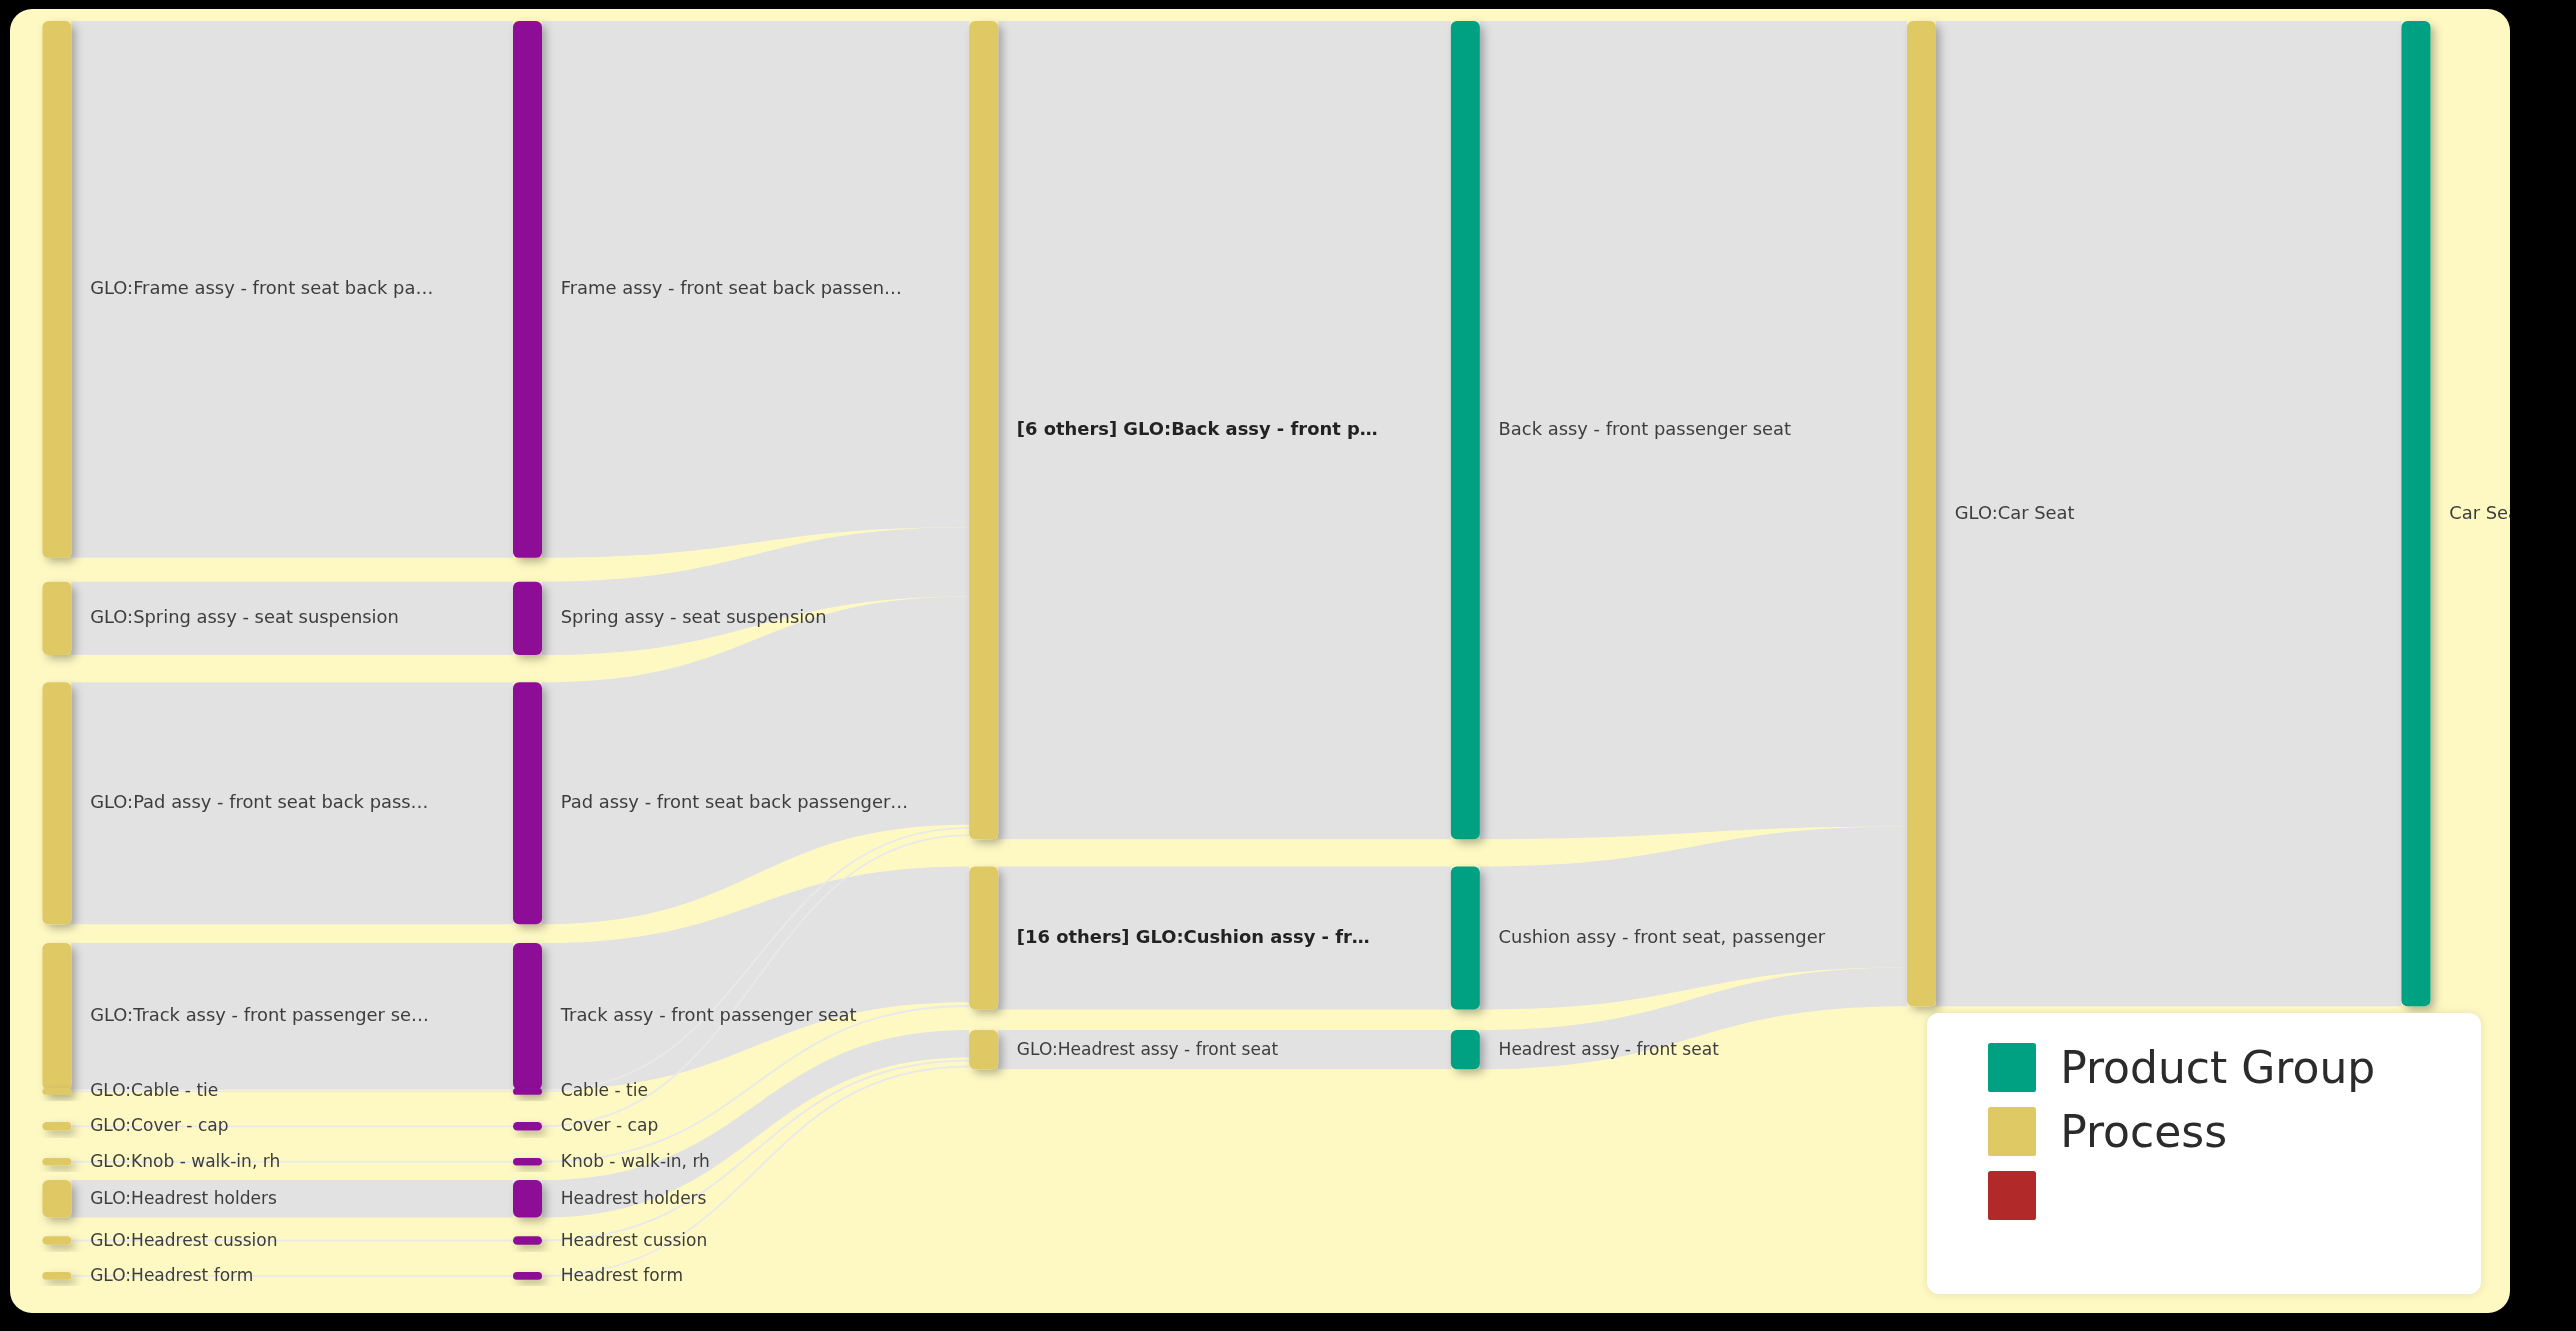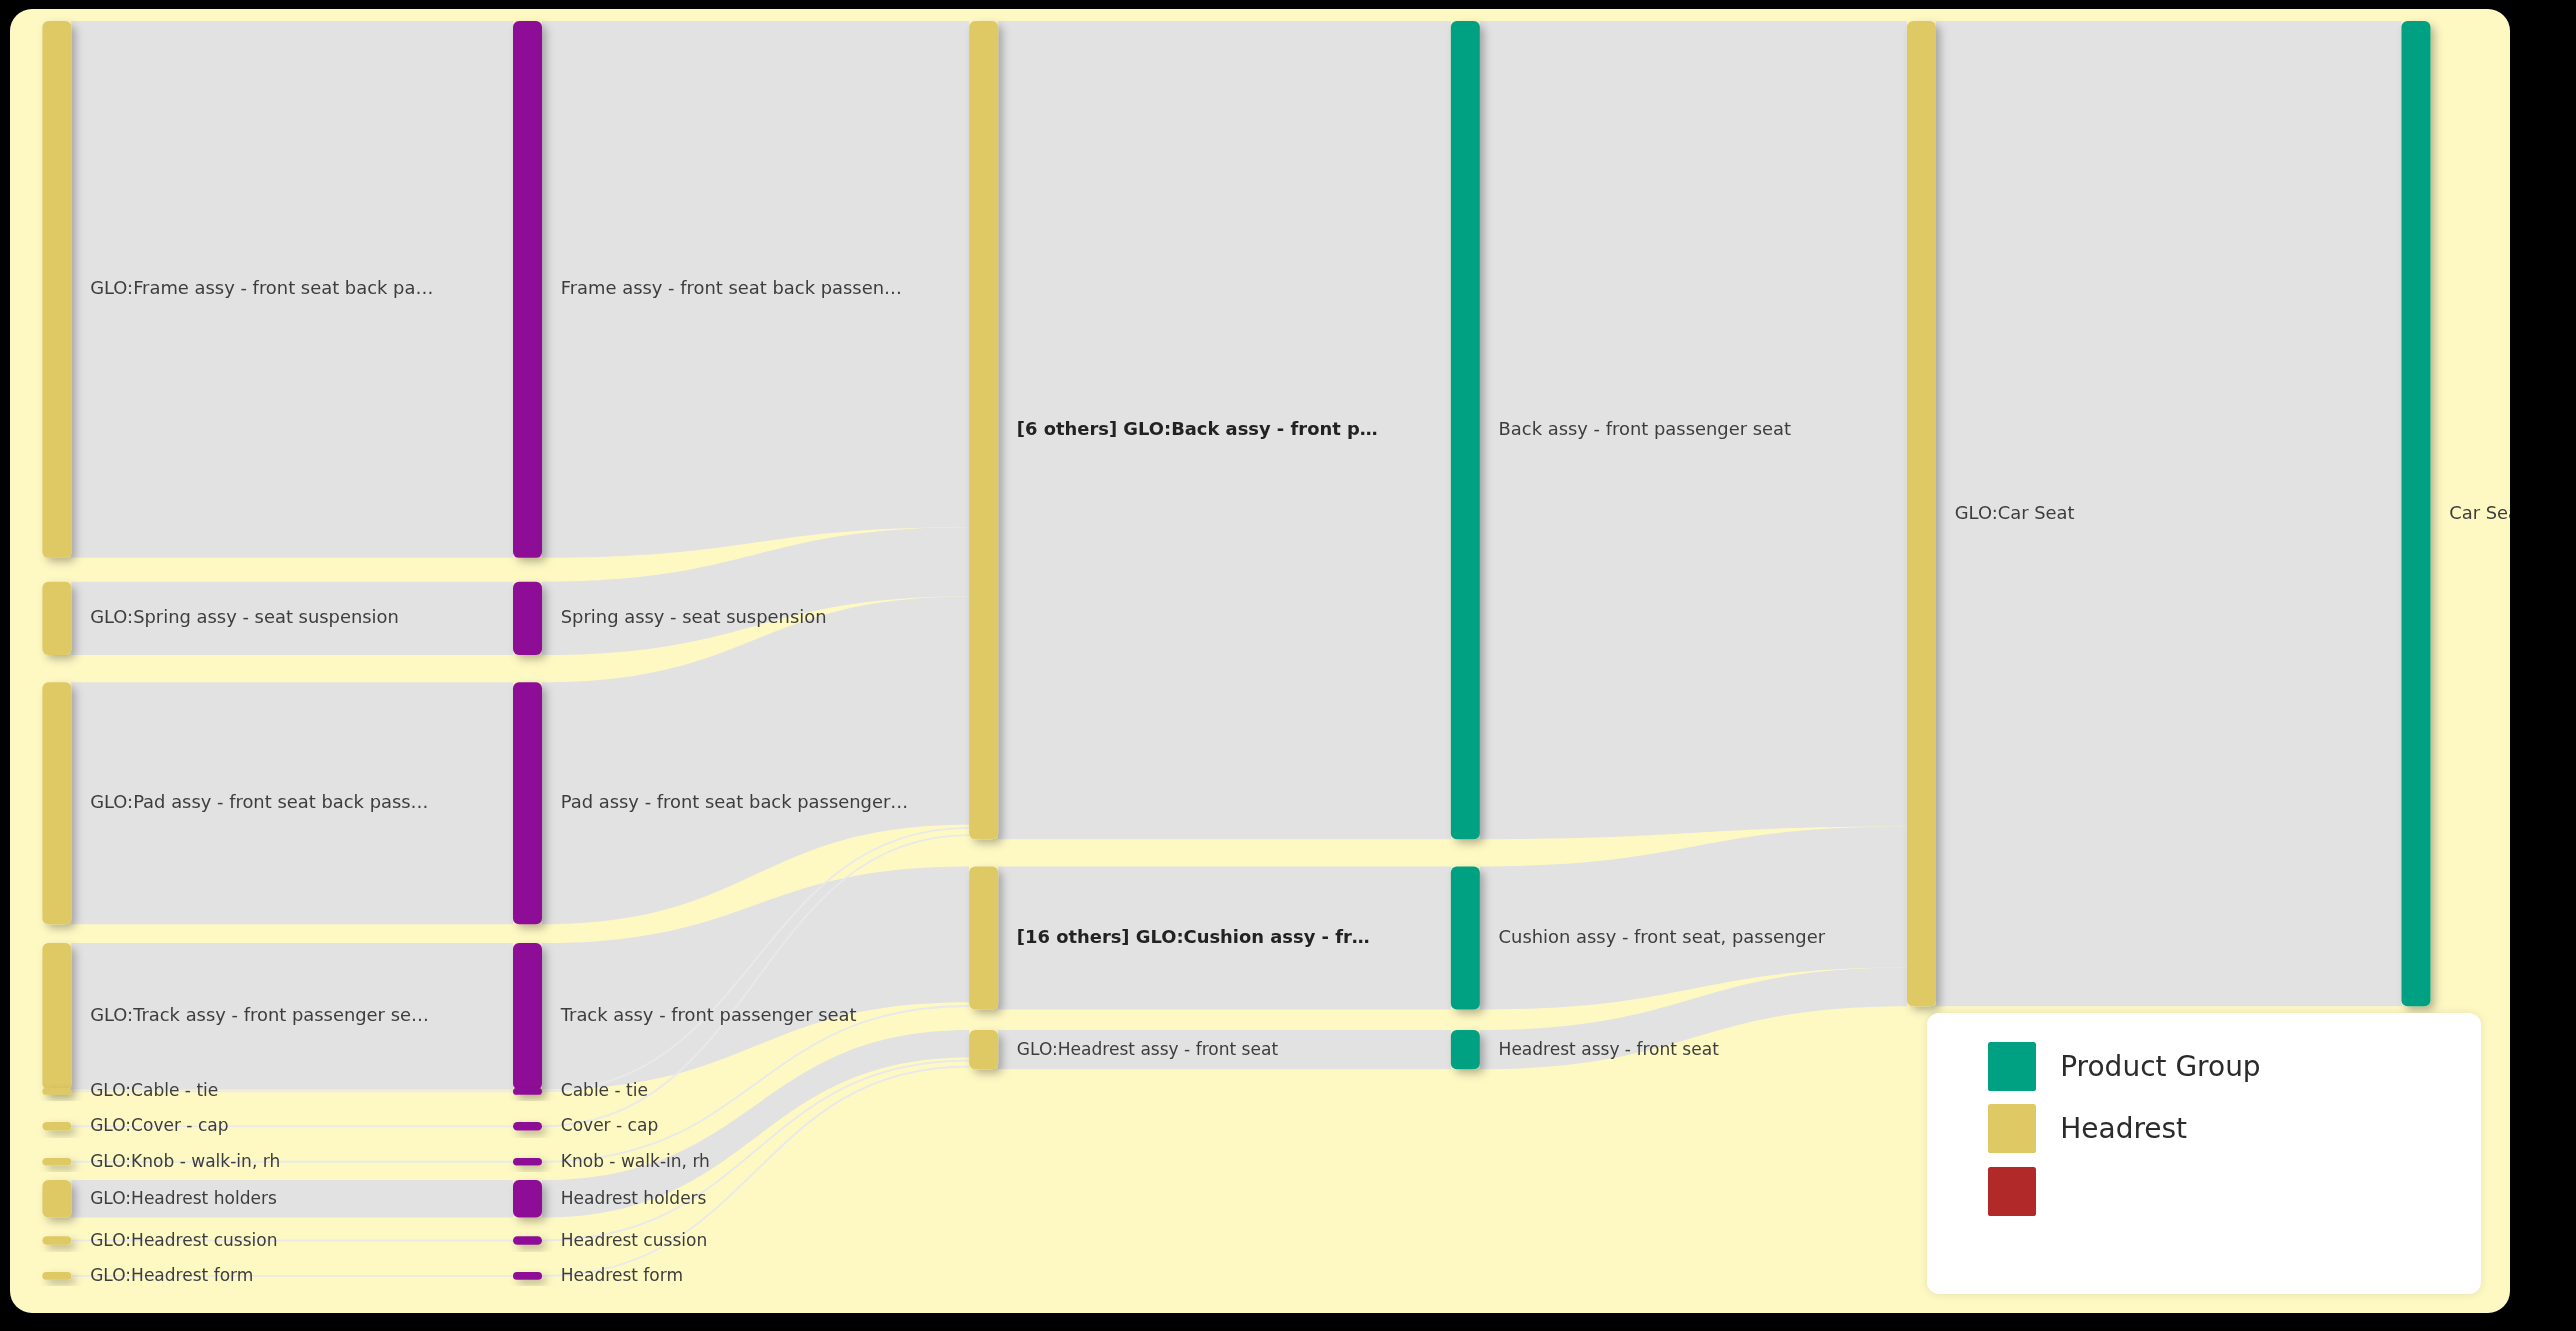--- a/index.html
+++ b/index.html
@@ -104,21 +104,21 @@
   .legend-swatch {
     width: 48px;
     height: 49px;
     border-radius: 2.6px;
     flex: 0 0 auto;
   }
 
   .legend-text {
     margin-left: 24px;
     font-family: "DejaVu Sans", sans-serif;
-    font-size: 28px;
+    font-size: 44px;
     color: #2b2b2b;
     white-space: nowrap;
     text-align: center;
   }
 </style>
 </head>
 <body>
 
 <div id="root">
   <div id="card">
@@ -221,21 +221,21 @@
       </svg>
     </div>
 
     <div id="legend">
       <div class="legend-row">
         <span class="legend-swatch" style="background: rgb(0, 160, 130);"></span>
         <span class="legend-text">Product Group</span>
       </div>
       <div class="legend-row">
         <span class="legend-swatch" style="background: rgb(223, 201, 101);"></span>
-        <span class="legend-text">Headrest</span>
+        <span class="legend-text">Process</span>
       </div>
       <div class="legend-row">
         <span class="legend-swatch" style="background: rgb(178, 41, 41);"></span>
       </div>
     </div>
   </div>
 </div>
 
 
 </body></html>

